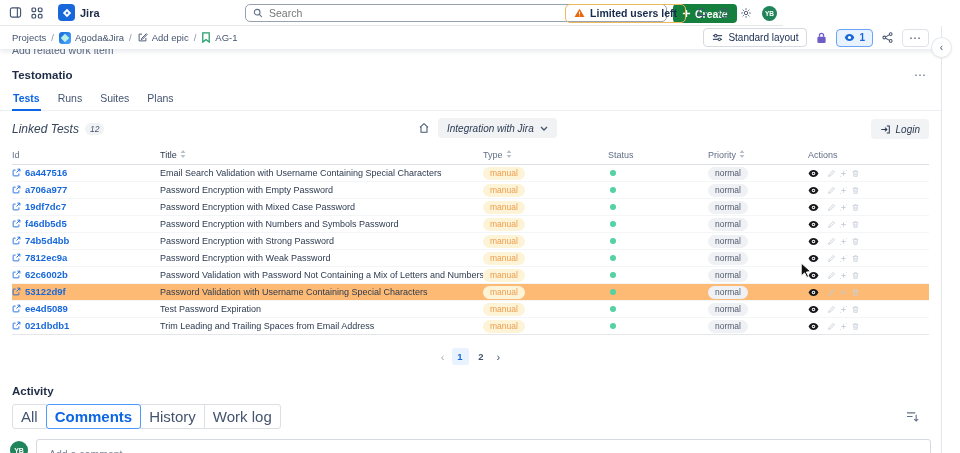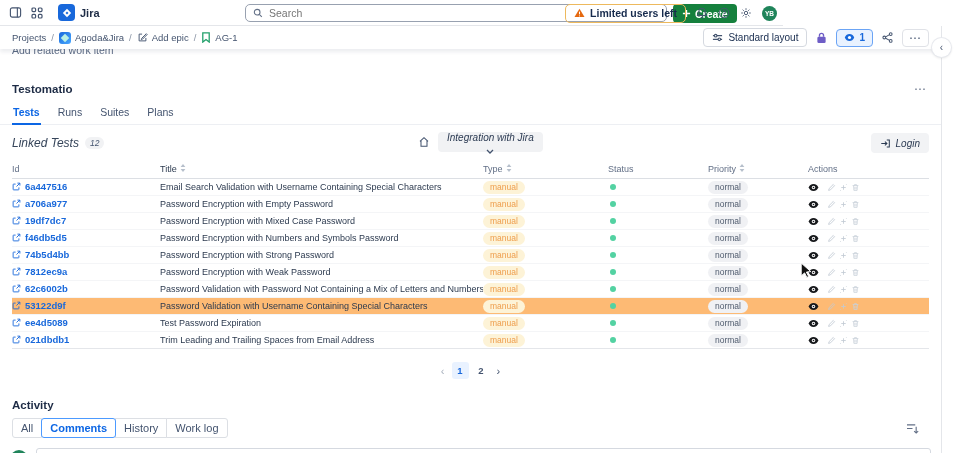--- a/index.html
+++ b/index.html
@@ -45,34 +45,34 @@
   .scroll-hint { position:absolute; top:44px; left:12px; font-size:10.5px; color:#5c6b84; z-index:5; cursor:pointer; }
 
   
   .right-rail { position:absolute; top:26px; right:0; width:19px; height:427px; background:#fff;
     border-left:1px solid #e4e6ea; z-index:15; }
   .collapse-btn { position:absolute; top:38px; right:9px; width:19px; height:19px; border-radius:50%;
     background:#fff; box-shadow:0 0 0 1px #e7e9ee, 0 1px 3px rgba(0,0,0,.14); display:flex; align-items:center;
     justify-content:center; z-index:16; font-size:10px; color:#44546f; cursor:pointer; }
 
   
-  .main { position:absolute; top:63px; left:0; width:941px; height:287px; background:#fff; }
+  .main { position:absolute; top:49px; left:0; width:941px; height:287px; background:#fff; }
   .panel-head { display:flex; justify-content:space-between; align-items:center; padding:19px 14px 0 12px; }
   .panel-title { font-size:11.5px; font-weight:bold; color:#1d2b45; }
   .panel-dots { color:#626f86; font-size:12px; letter-spacing:1px; cursor:pointer; }
   .ptabs { display:flex; gap:16px; padding:8px 12px 0; border-bottom:1px solid #edeff3; }
   .ptab { font-size:10.5px; color:#44546f; padding:2px 1px 5px; cursor:pointer; }
   .ptab.active { color:#0c66e4; font-weight:600; border-bottom:2px solid #0c66e4; margin-bottom:-1px; }
 
   .linked-row { position:relative; display:flex; align-items:center; padding:9px 12px 7px; height:34px;font-style:italic; }
   .lt-label { font-size:12px; color:#36455a; }
   .lt-count { background:#f1f2f4; color:#44546f; font-size:8.5px; border-radius:8px; padding:1px 5px; margin-left:6px; }
   .mid-controls { position:absolute; left:418px; top:7px; display:flex; align-items:center; gap:8px; }
   .drop-btn { background:#f1f2f4; border-radius:4px; height:20px; padding:0 9px; display:flex; align-items:center;
-    gap:6px; font-size:10px; color:#2b3a52; cursor:pointer;flex-direction:column; }
+    gap:6px; font-size:10px; color:#2b3a52; cursor:pointer; }
   .login-btn { margin-left:auto; background:#f2f3f5; border-radius:4px; height:20px; padding:0 9px; display:flex;
     align-items:center; gap:5px; font-size:10px; color:#2b3a52; cursor:pointer; }
 
   .ttable { margin:0 12px; }
   .thead { display:flex; align-items:center; height:20px; border-bottom:1px solid #dcdfe4;
     font-size:9px; color:#626f86; }
   .thead .hcell { display:flex; align-items:flex-start; gap:3px; }
   .trow { display:flex; align-items:center; height:17px; border-bottom:1px solid #f4f5f7; font-size:9px; }
   .trow:last-child { border-bottom:1px solid #e4e6ea; }
   .trow.hovered { background:#fdba74; }
@@ -91,21 +91,21 @@
   .page-btn { min-width:17px; height:17px; display:flex; align-items:center; justify-content:center;
     border-radius:3px; color:#44546f; cursor:pointer; font-weight:600; }
   .page-btn.current { background:#e9f2ff; color:#1868db; }
   .page-arrow { color:#a7b0bd; cursor:pointer; font-size:11px; padding:0 3px; }
   .page-arrow.next { color:#44546f; }
 
   
   .activity-title { margin:20px 12px 0; font-size:11.5px; font-weight:bold; color:#1d2b45; }
   .atabs-row { display:flex; align-items:center; margin:7px 12px 0; }
   .atabs { display:flex; }
-  .atab { border:1px solid #dcdfe4; background:#fff; font-size:11px; color:#44546f; padding:3px 8px;
+  .atab { border:1px solid #dcdfe4; background:#fff; font-size:15px; color:#44546f; padding:3px 8px;
     margin-left:-1px; cursor:pointer; }
   .atab:first-child { border-radius:3px 0 0 3px; margin-left:0; }
   .atab:last-child { border-radius:0 3px 3px 0; }
   .atab.active { border:1px solid #4c9aff; color:#0c66e4; font-weight:600; border-radius:3px; z-index:2; position:relative; }
   .sort-order { margin-left:auto; margin-right:10px; cursor:pointer; }
 
   .comment-row { display:flex; gap:8px; margin:10px 10px 0; }
   .c-avatar { width:18px; height:18px; border-radius:50%; background:#1f845a; color:#fff; font-size:7px;
     font-weight:bold; display:flex; align-items:center; justify-content:center; flex:none; margin-top:2px; cursor:pointer; }
   .comment-box { position:relative; flex:1; border:1px solid #d5d9e0; border-radius:3px; height:70px;

